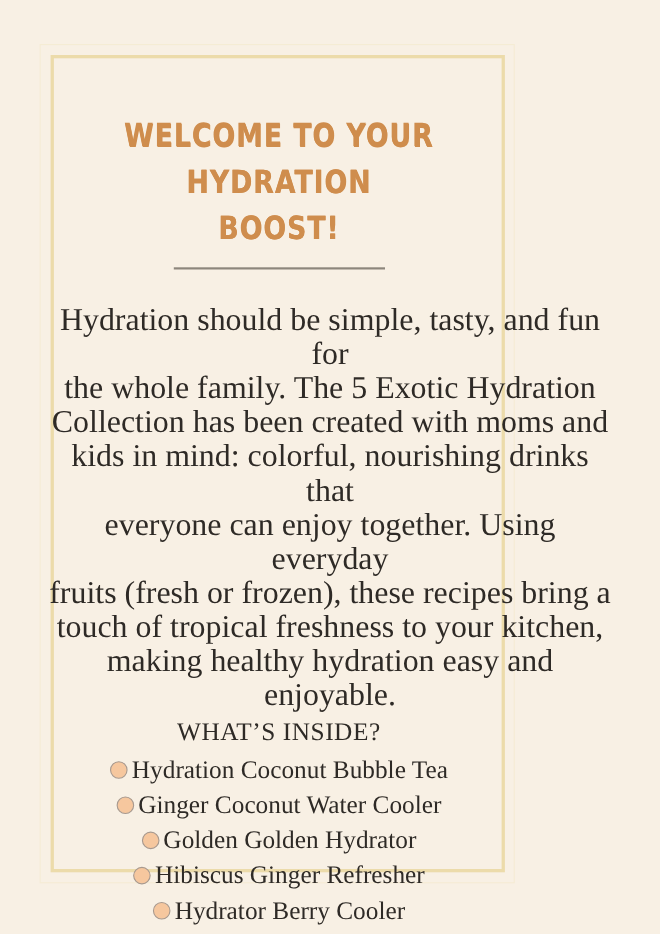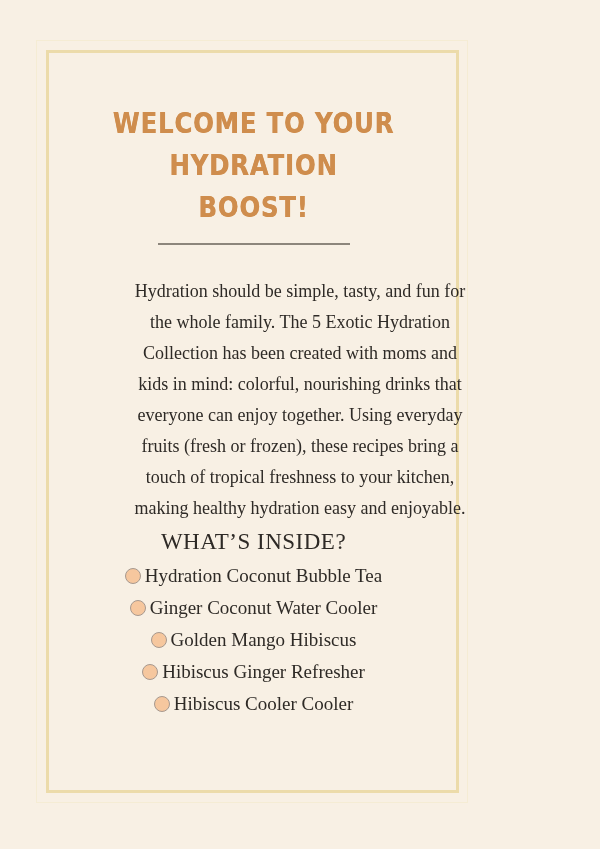--- a/index.html
+++ b/index.html
@@ -56,41 +56,41 @@
   }
   .divider {
     width: 192px; height: 2px;
     margin: 15px auto 0 auto;
     background: var(--divider);
   }
   .intro {
     margin: 31px auto 0 auto;
     width: 520px;
     color: var(--text);
-    font-size: 18px;
+    font-size: 29px;
     line-height: 31px;
     white-space: pre-line;
   }
   .section-heading {
     margin-top: 5px;
     color: var(--text);
     font-size: 23px;
     font-weight: 400;
     letter-spacing: 0.5px;
   }
   .drink-list {
     list-style: none;
     margin-top: 5px;
   }
   .drink-item {
     display: flex;
     align-items: center;
     justify-content: center;
     color: var(--text);
-    font-size: 19px;
+    font-size: 23px;
     line-height: 32px;
   }
   .bullet {
     display: inline-block;
     width: 16px; height: 16px;
     border-radius: 50%;
     background: var(--bullet-fill);
     border: 1.5px solid var(--bullet-border);
     margin-right: 4px;
     flex: 0 0 auto;
@@ -124,25 +124,25 @@
       <li class="drink-item">
         <span class="bullet"></span>
         <span>Hydration Coconut Bubble Tea</span>
       </li>
       <li class="drink-item">
         <span class="bullet"></span>
         <span>Ginger Coconut Water Cooler</span>
       </li>
       <li class="drink-item">
         <span class="bullet"></span>
-        <span>Golden Mango Hibiscus</span>
+        <span>Golden Golden Hydrator</span>
       </li>
       <li class="drink-item">
         <span class="bullet"></span>
         <span>Hibiscus Ginger Refresher</span>
       </li>
       <li class="drink-item">
         <span class="bullet"></span>
-        <span>Hibiscus Cooler Cooler</span>
+        <span>Hydrator Berry Cooler</span>
       </li>
     </ul>
   </div>
 </div>
 
 </body></html>

